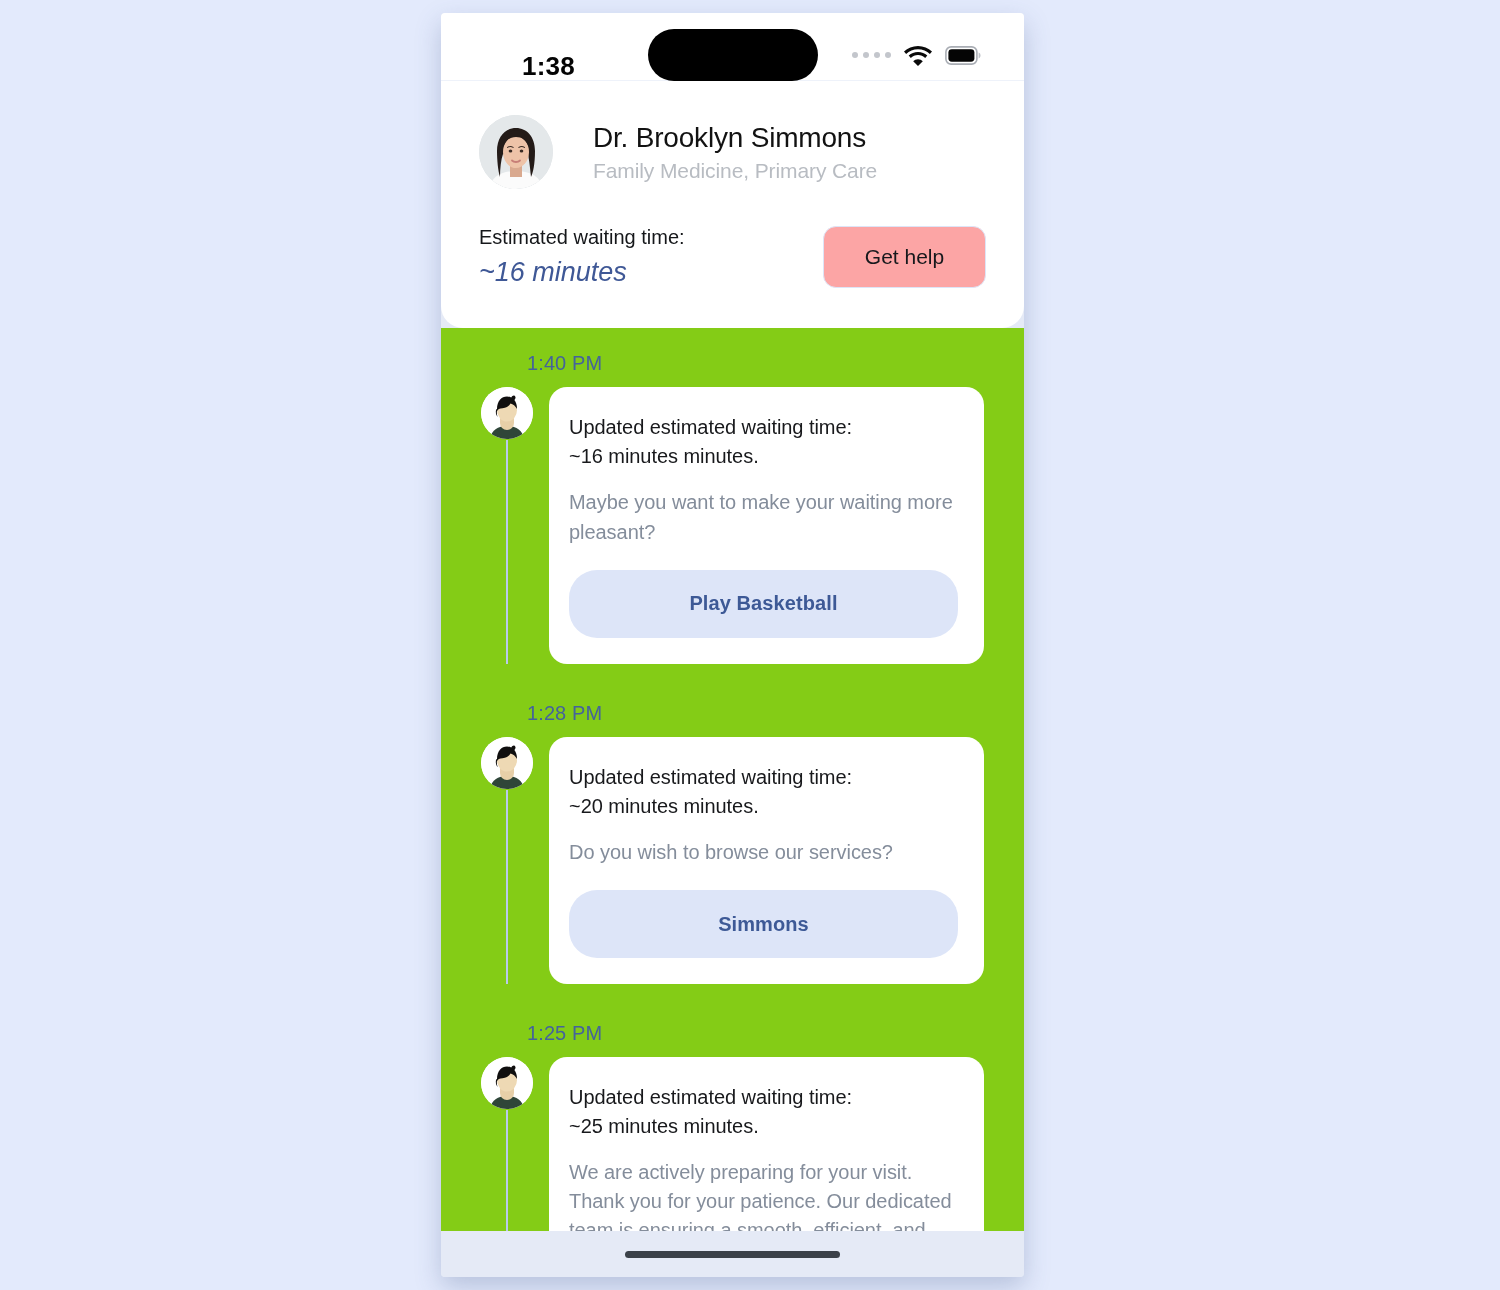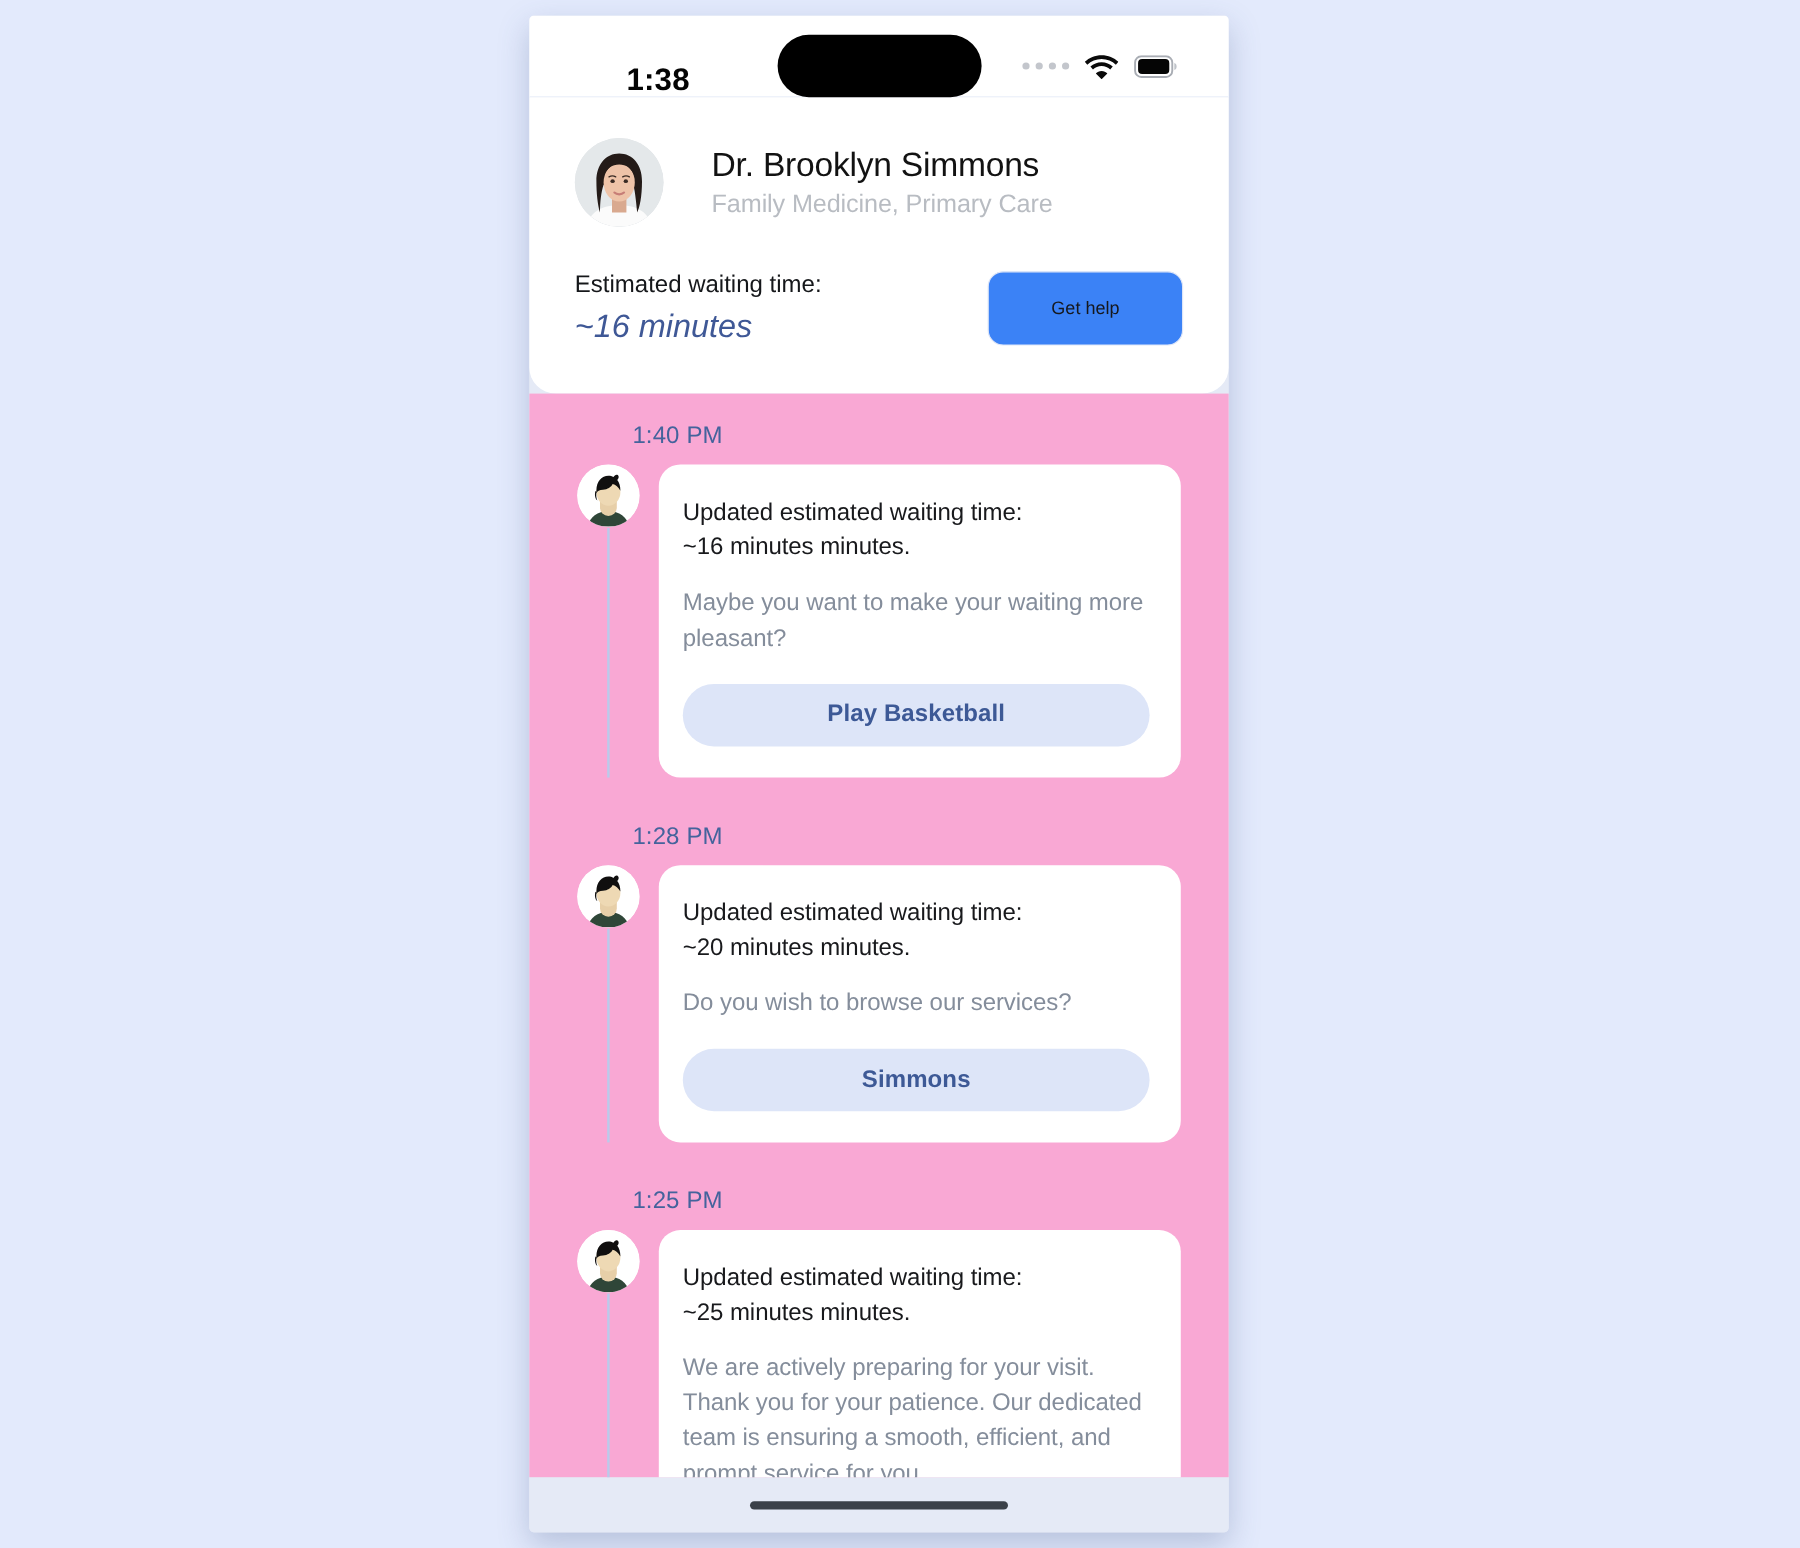--- a/index.html
+++ b/index.html
@@ -141,32 +141,32 @@
     color: #3f5896;
     line-height: 1.35;
     margin-top: 3px;
     font-style: italic;
   }
 
   .get-help-btn {
     width: 163px;
     height: 62px;
     border: 1.5px solid #dde5f7;
-    background: #3b82f6;
+    background: #fca5a5;
     border-radius: 13px;
     font-family: "Liberation Sans", sans-serif;
-    font-size: 15px;
+    font-size: 21px;
     color: #16181c;
     cursor: pointer;
   }
 
   
   .feed {
     flex: 1 1 auto;
-    background: #f9a8d4;
+    background: #84cc16;
     padding: 24px 40px 0 40px;
     overflow: hidden;
     position: relative;
   }
 
   .msg-group { position: relative; }
 
   .msg-time {
     font-size: 20px;
     color: #44639c;
@@ -228,21 +228,21 @@
     color: #848d9b;
     line-height: 1.46;
     margin-top: 17px;
     letter-spacing: -0.05px;
   }
 
   .action-btn {
     display: block;
     width: 100%;
     margin-top: 23px;
-    height: 52px;
+    height: 68px;
     background: #dde5f8;
     border: none;
     border-radius: 28px;
     font-family: "Liberation Sans", sans-serif;
     font-size: 20px;
     font-weight: bold;
     color: #3d5996;
     cursor: pointer;
     letter-spacing: 0.1px;
   }

